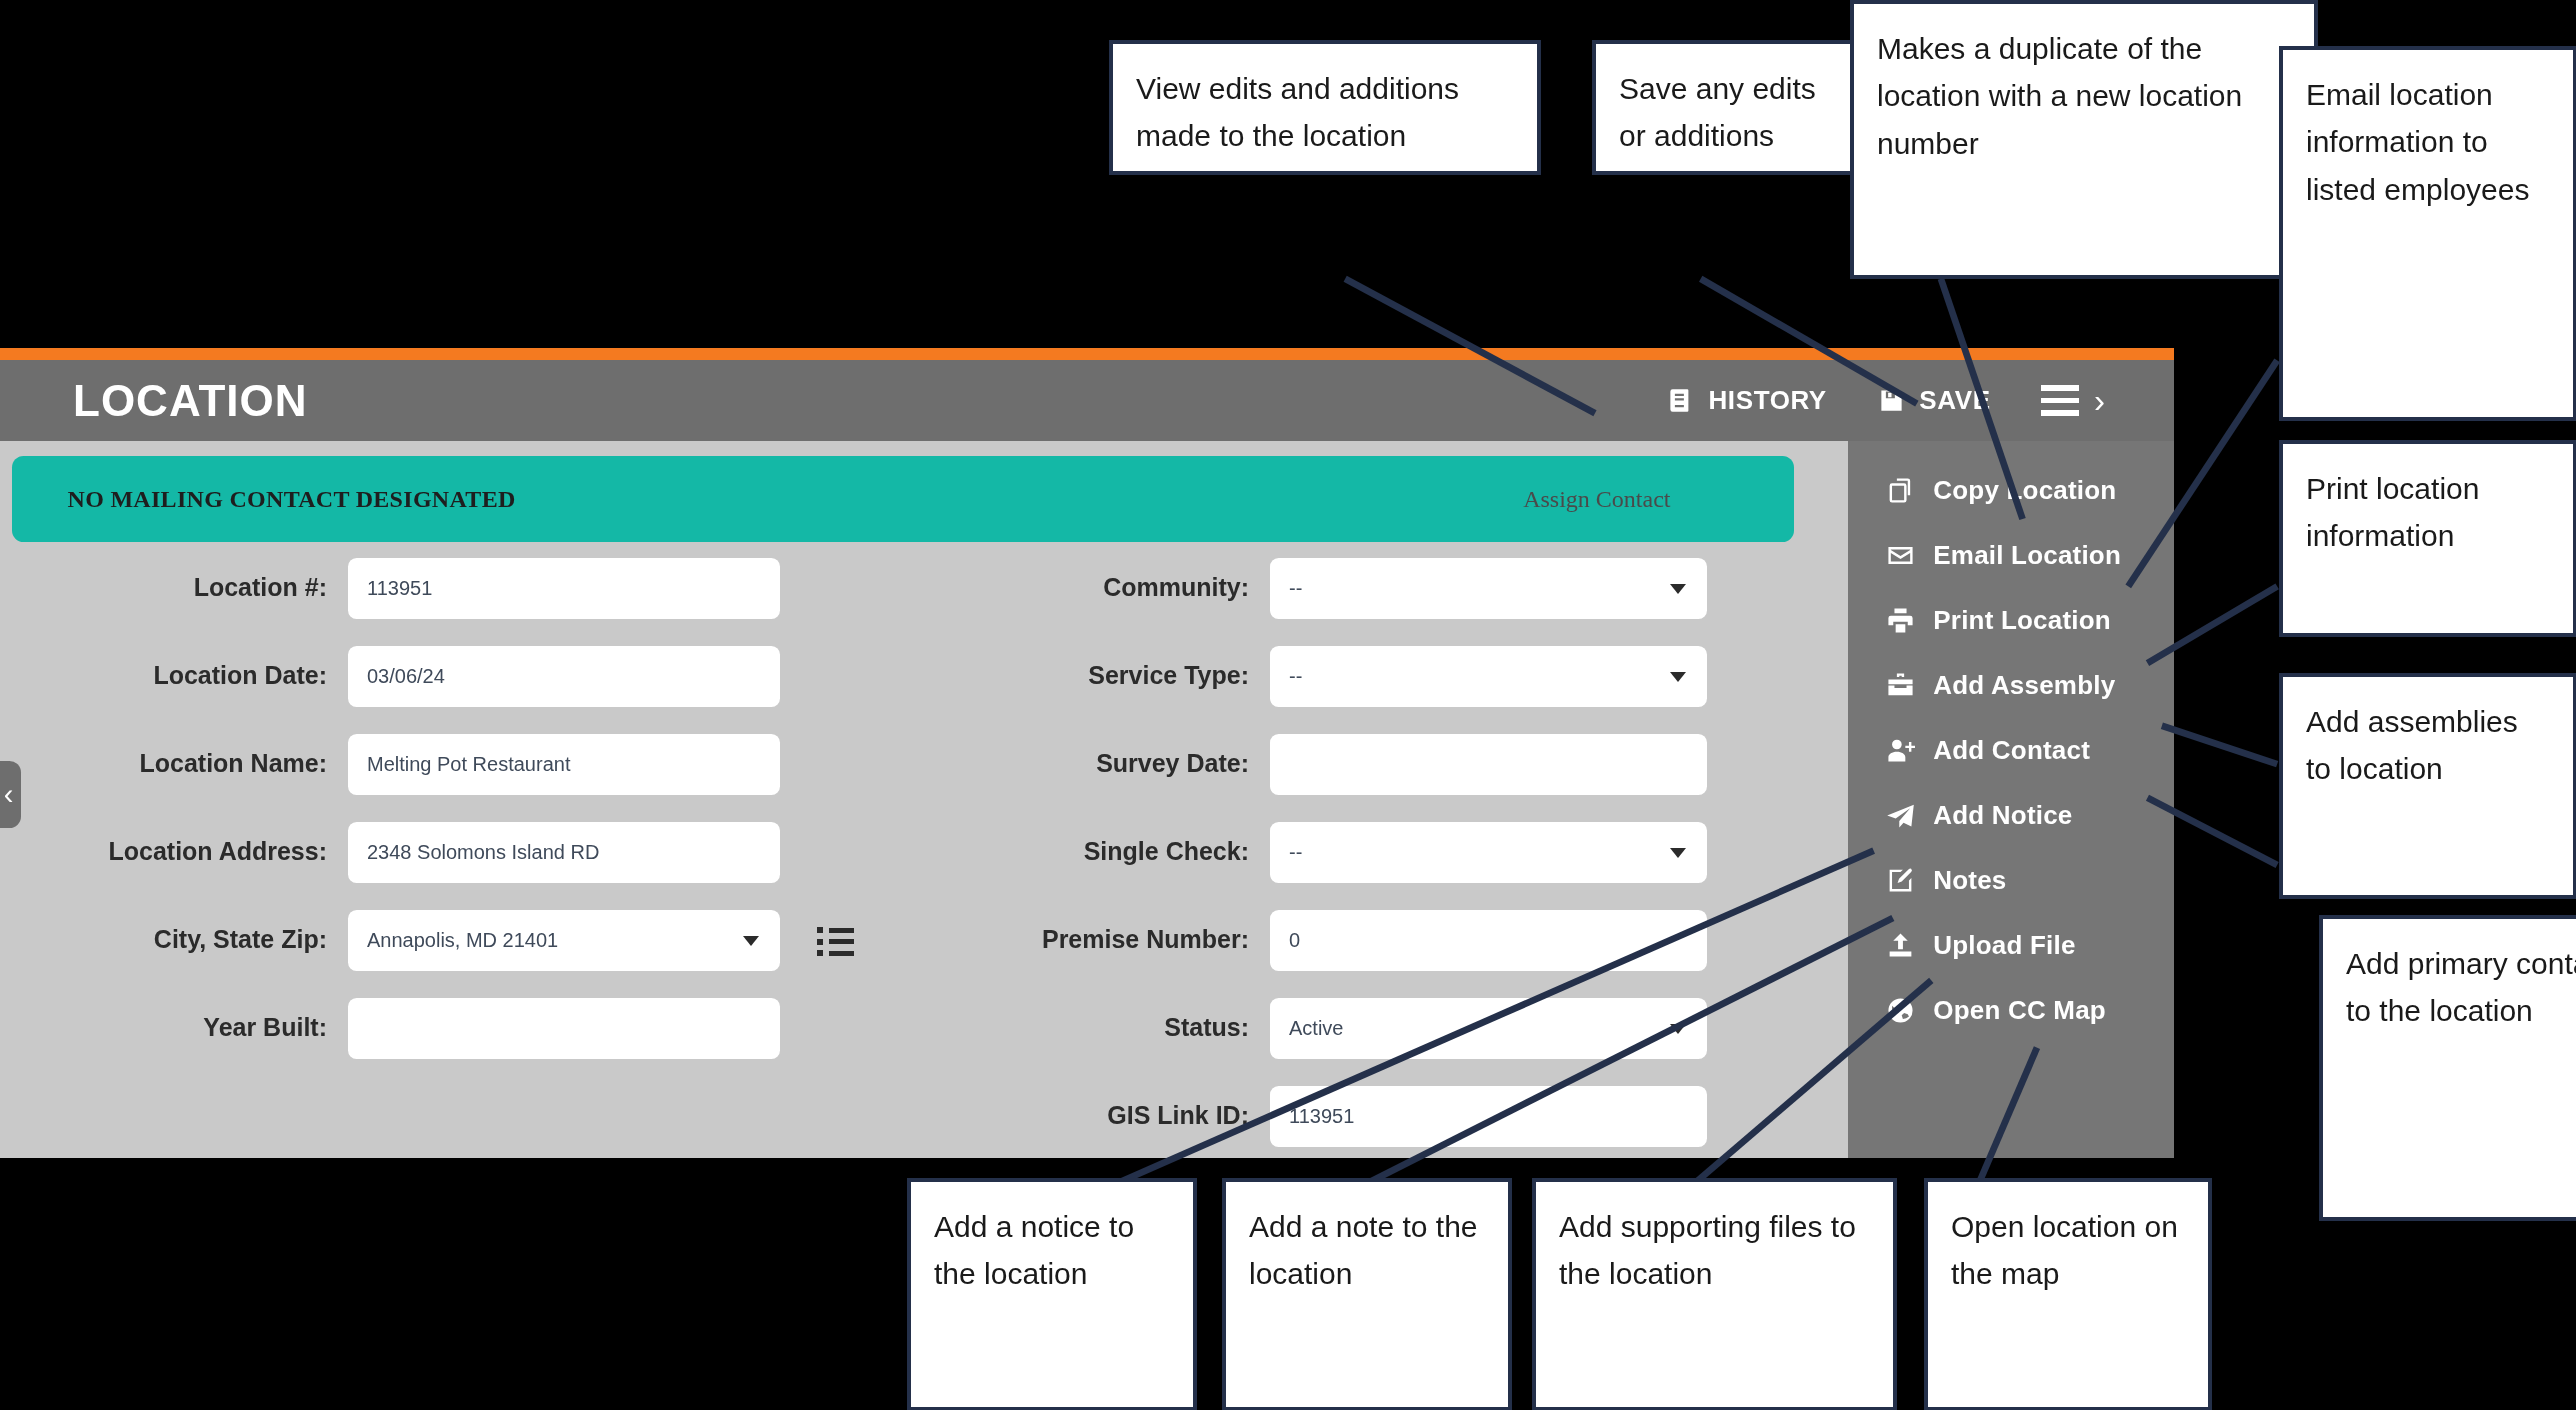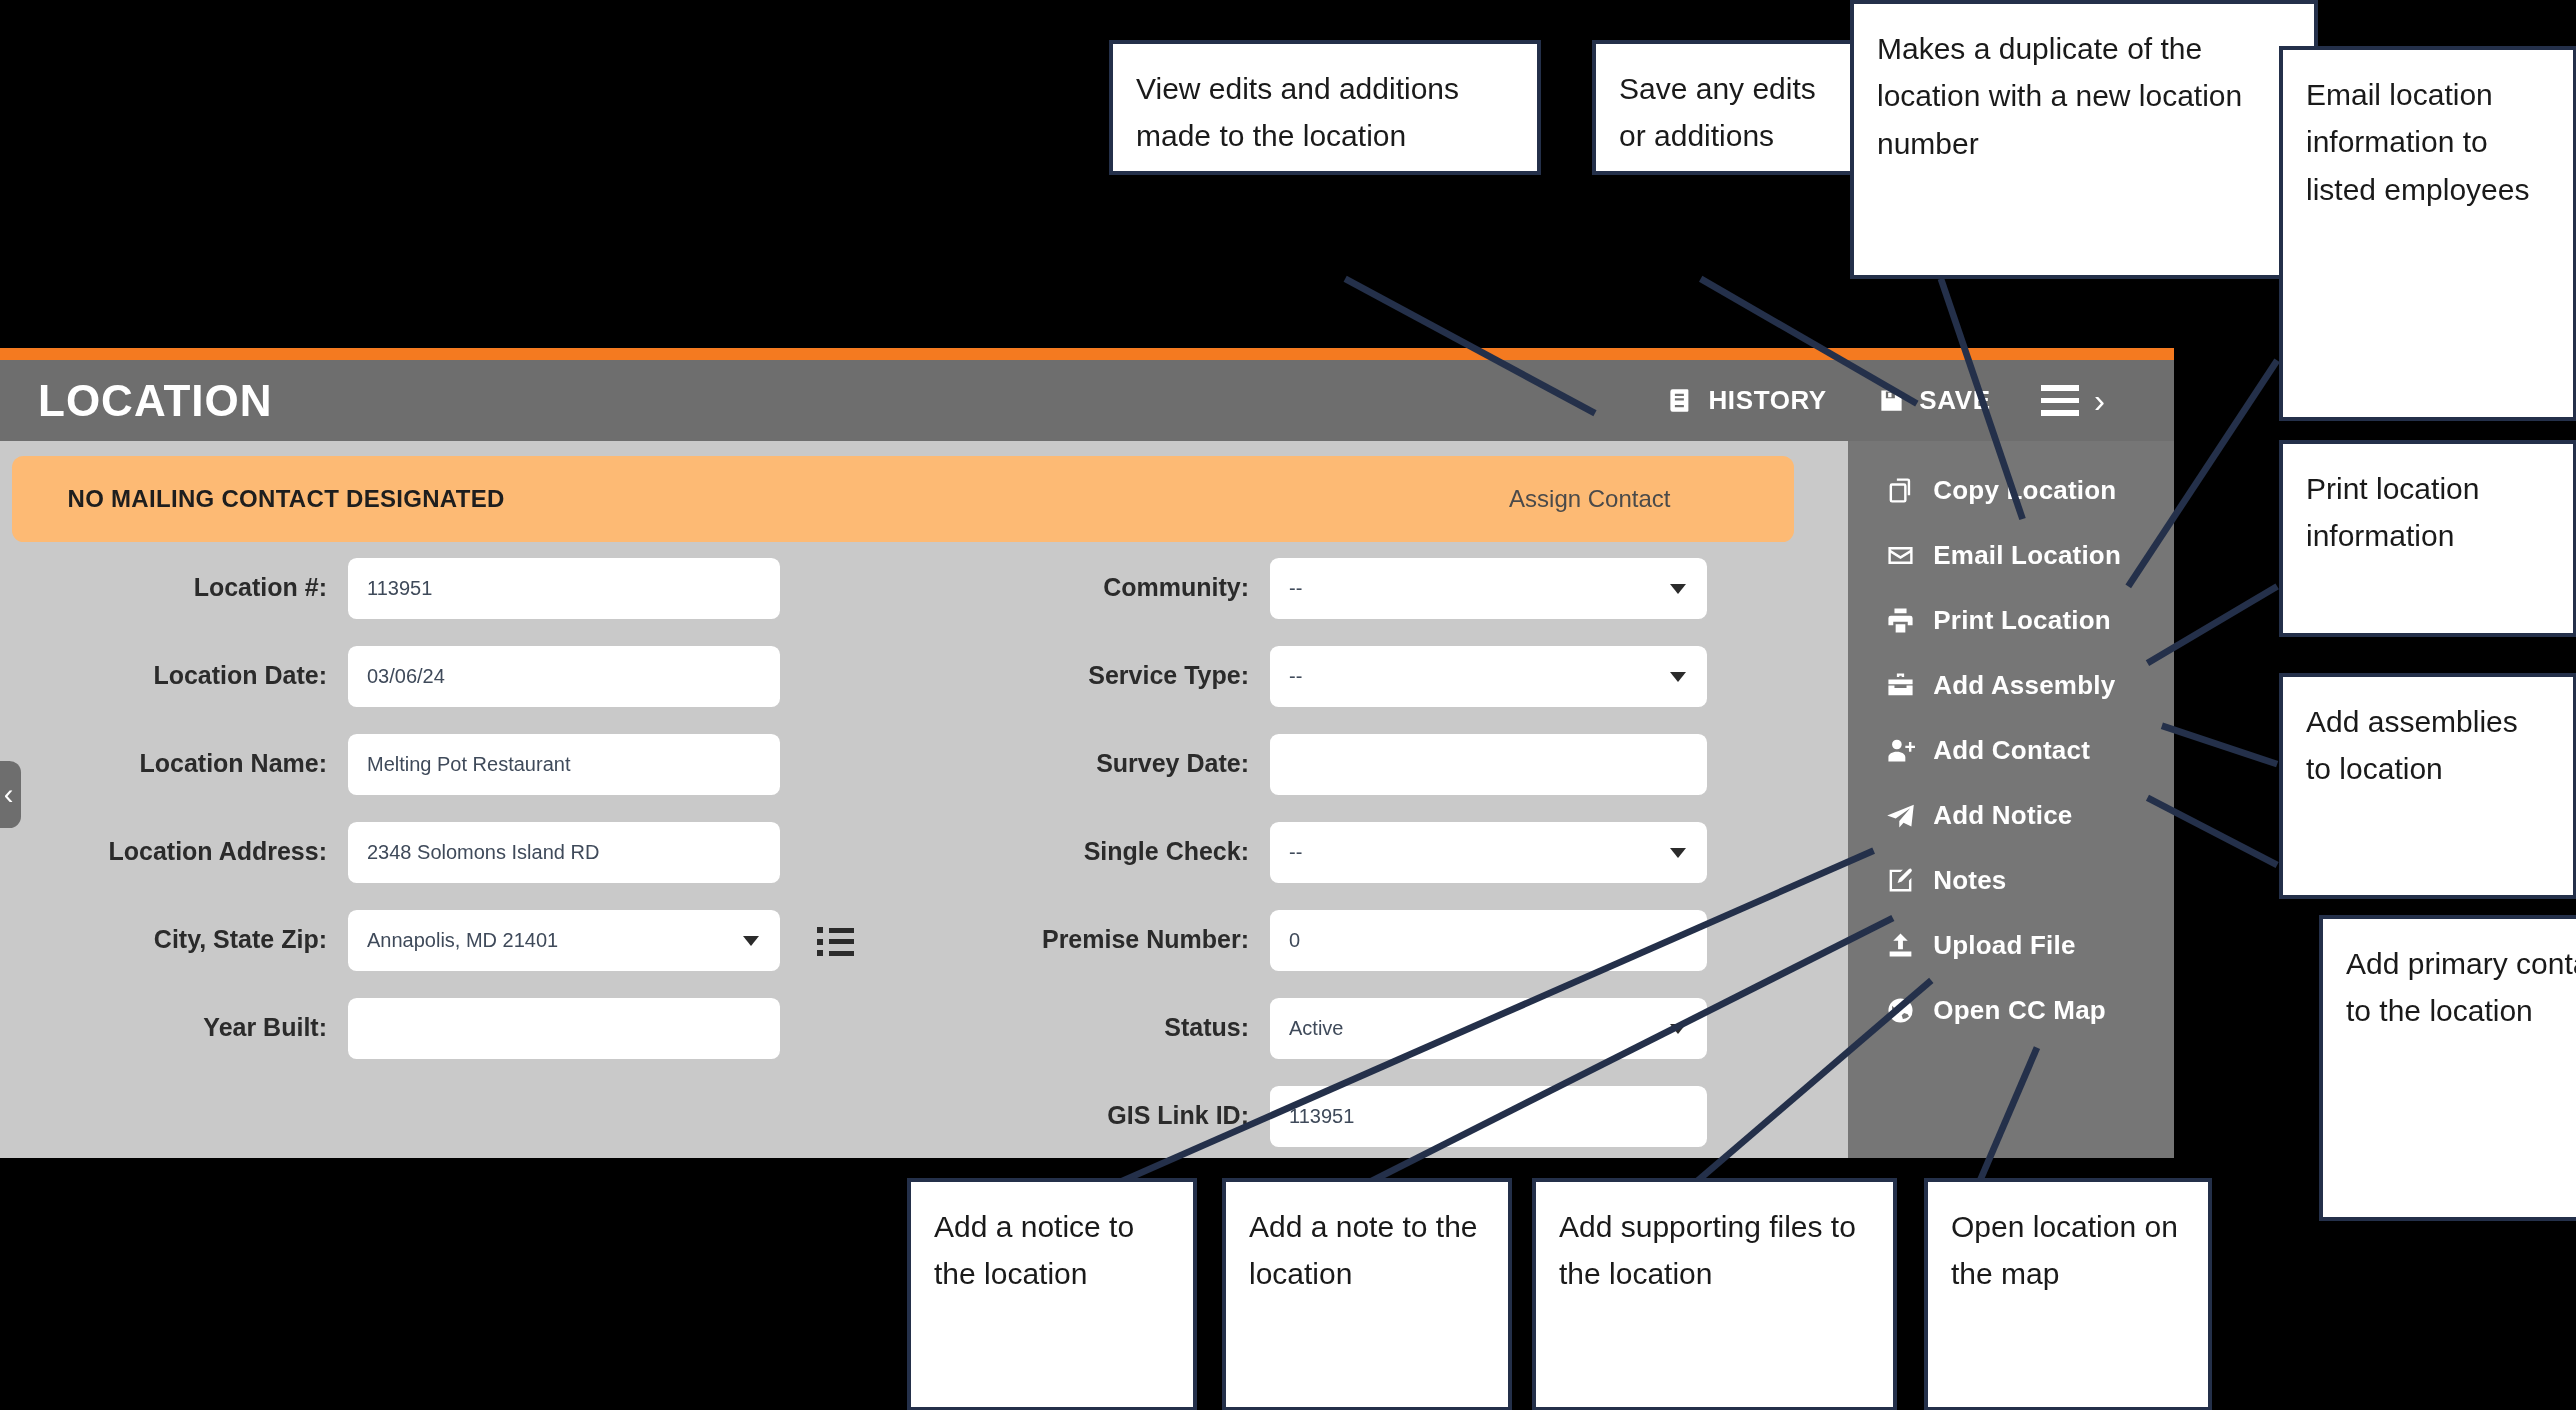--- a/index.html
+++ b/index.html
@@ -22,37 +22,37 @@
     background: #c9c9c9;
     overflow: hidden;
   }
   #orange-strip { position:absolute; left:0; top:0; width:2174px; height:11.5px; background:#f47a20; }
   #titlebar {
     position:absolute; left:0; top:11.5px; width:2174px; height:82px;
     background:#6e6e6e; display:flex; align-items:center;
   }
   #page-title {
     color:#ffffff; font-size:44px; font-weight:700; letter-spacing:1px;
-    margin-left:38px; font-family:"Liberation Sans", sans-serif;
+    margin-left:73px; font-family:"Liberation Sans", sans-serif;
   }
   #titlebar-actions { margin-left:auto; display:flex; align-items:center; gap:50px; padding-right:69px; }
   .tb-action { display:flex; align-items:center; gap:13.5px; color:#fff; font-size:26px; font-weight:600; letter-spacing:0.6px; }
   .tb-ico { display:inline-flex; width:29px; height:29px; align-items:center; justify-content:center; }
   .tb-ico svg { width:27px; height:27px; fill:#fff; }
   #hamburger { display:flex; align-items:center; gap:15.4px; }
   .ham-bars { display:flex; flex-direction:column; gap:6.7px; }
   .ham-bars i { display:block; width:38px; height:5.8px; background:#fff; }
   .chev-right { color:#fff; font-size:33px; line-height:1; font-weight:300; }
 
   
   #app-body { position:absolute; left:0; top:93px; width:2174px; height:717px; background:#c9c9c9; }
 
   #contact-bar {
     position:absolute; left:11.5px; top:15.4px; width:1782px; height:86px;
-    background:#fdba74; border-radius:11.5px; display:flex; align-items:center;
+    background:#14b8a6; border-radius:11.5px; display:flex; align-items:center;font-family:Liberation Serif, serif;
   }
   #contact-msg { margin-left:56px; font-size:24px; font-weight:700; color:#1e1e1e; letter-spacing:0.3px; }
   #assign-contact { margin-left:auto; margin-right:123px; font-size:24px; color:#4a4a4a; }
 
   #form-grid { position:absolute; left:0; top:117px; width:1848px; height:600px; }
 
   .col { position:absolute; top:0; }
   #col-left  { left:0px;   width:884px; }
   #col-right { left:961px; width:887px; }
 

